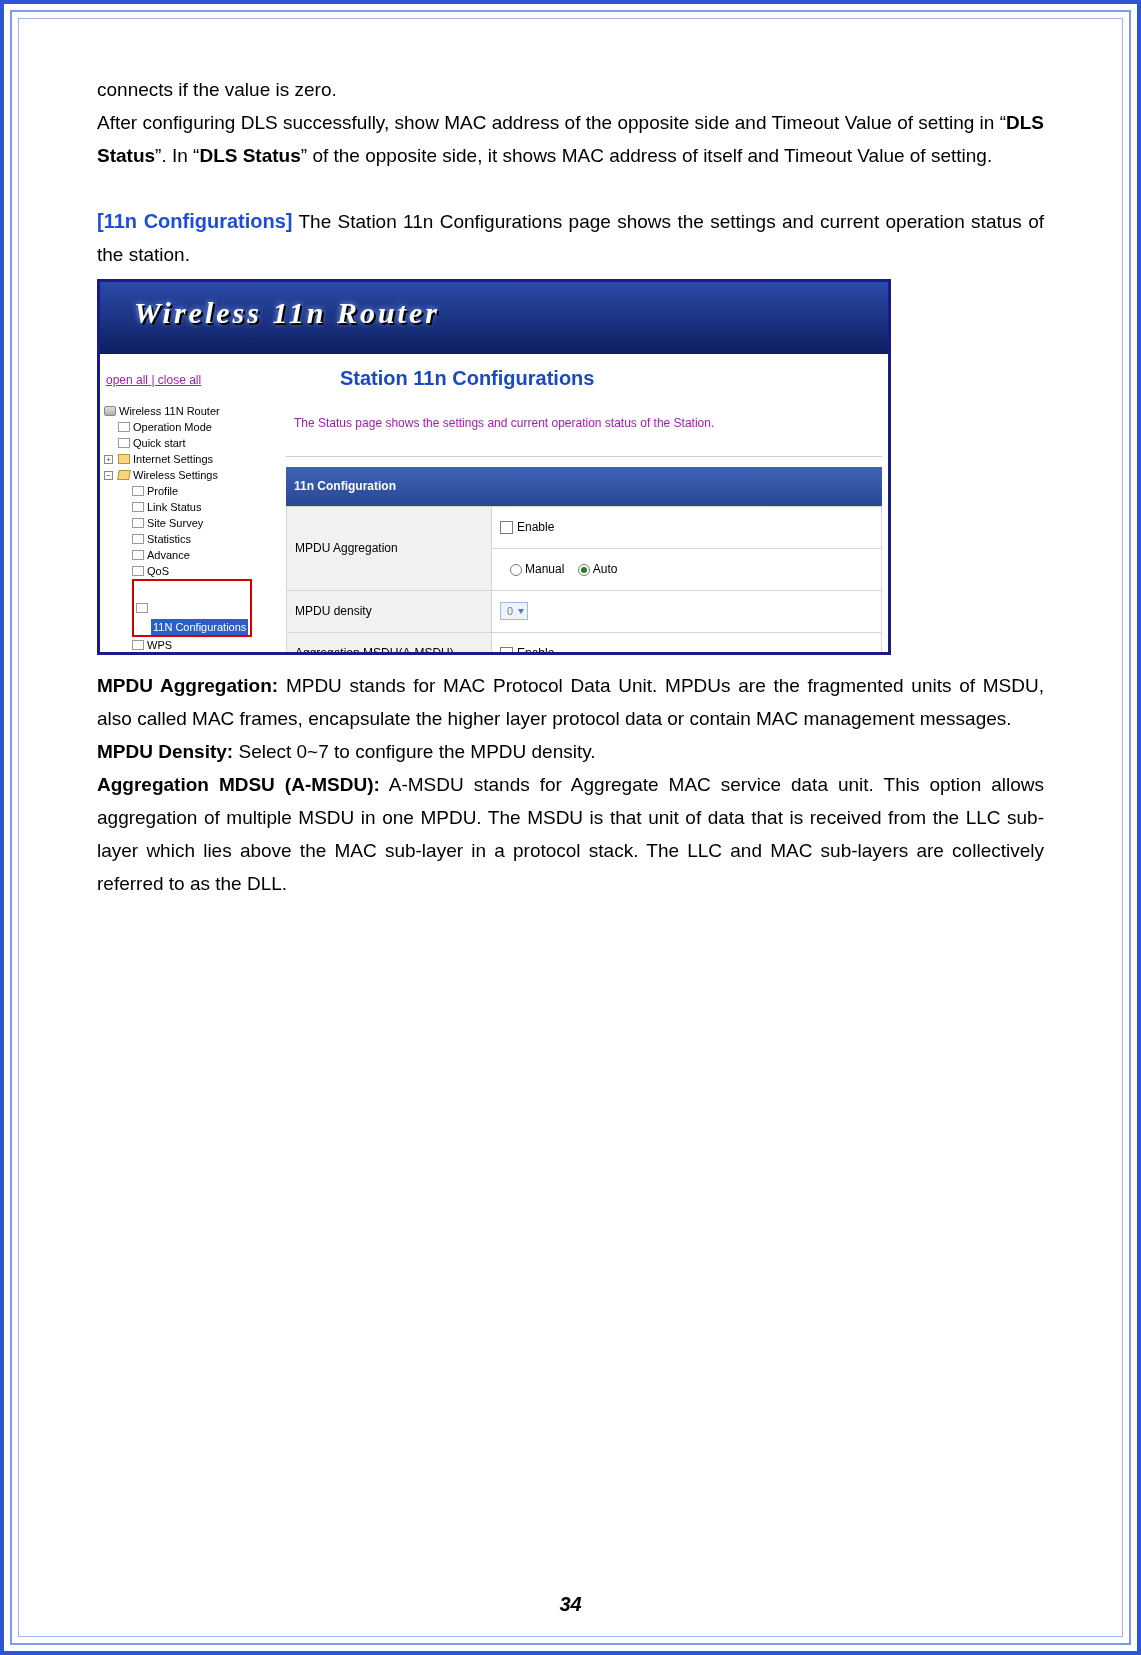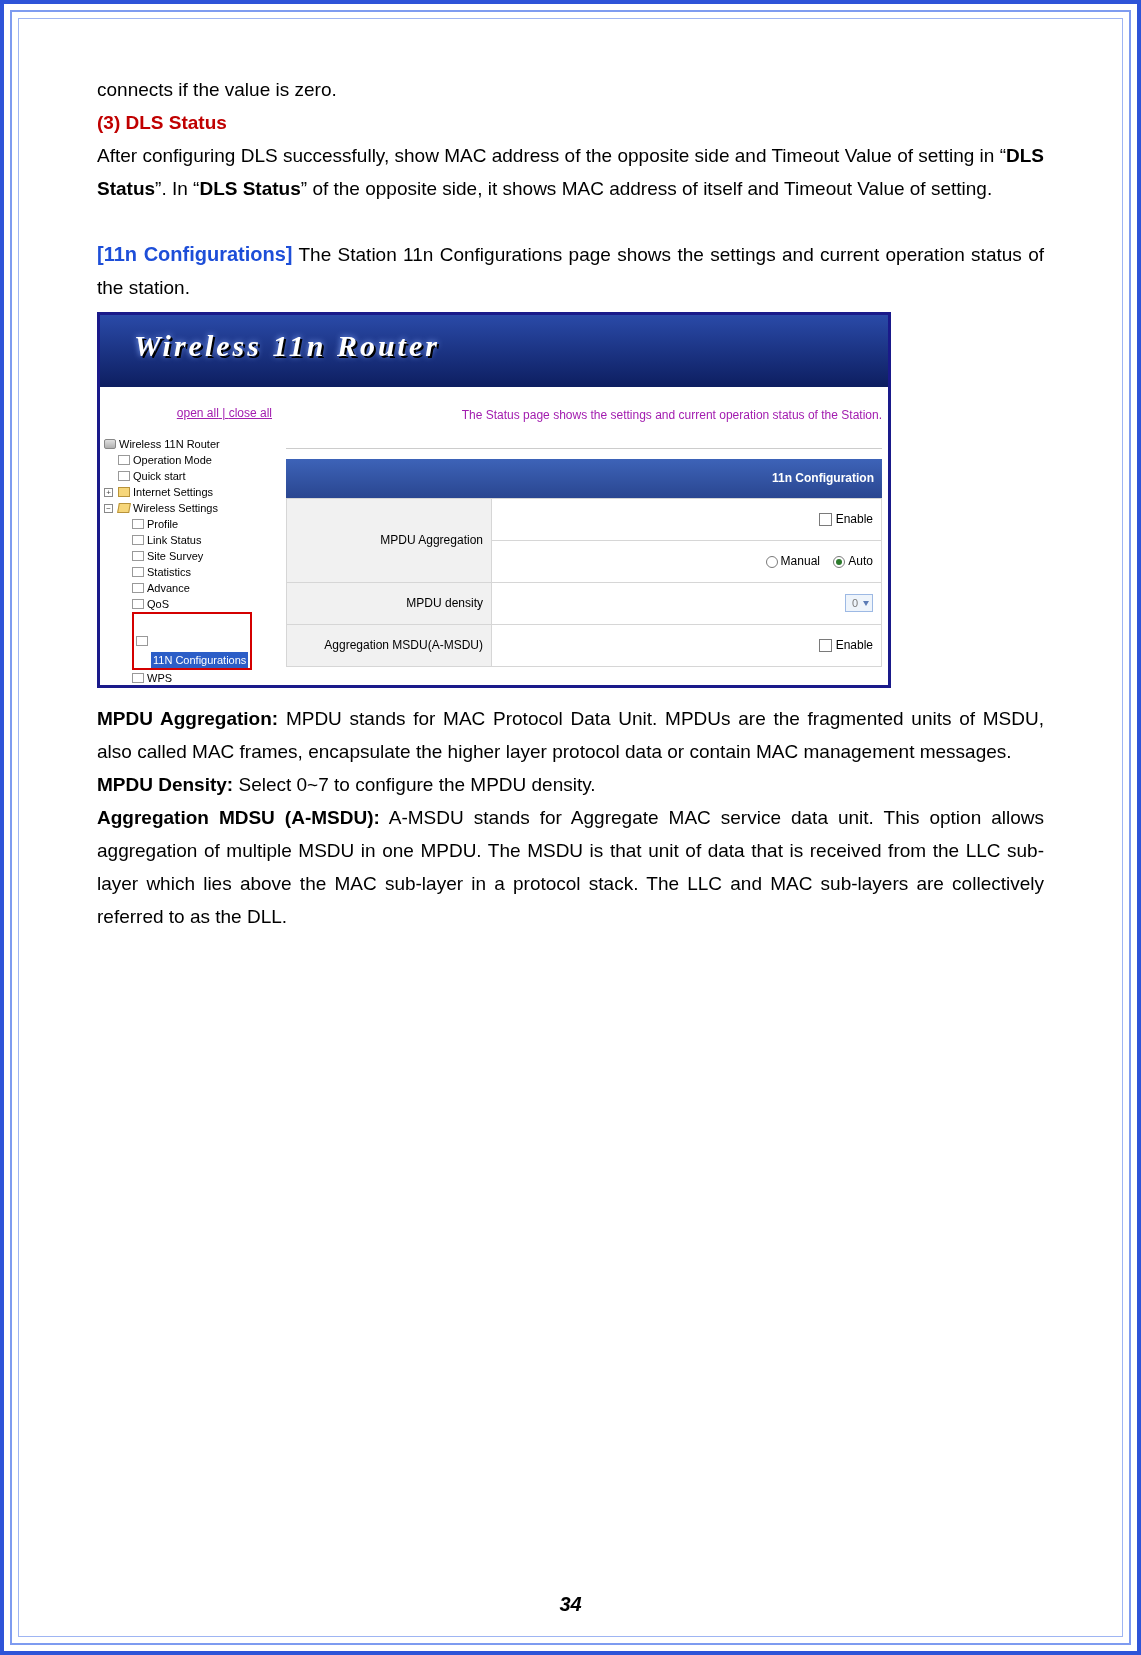--- a/index.html
+++ b/index.html
@@ -27,21 +27,20 @@
   .page-num{
     position:absolute;bottom:20px;left:0;right:0;text-align:center;
     font-style:italic;font-weight:bold;font-size:20px;
   }
 
   
   .shot{
     margin:8px 0 14px 0;width:788px;height:370px;
     border:3px solid #1a1a8a;background:#fff;position:relative;overflow:hidden;
     font-family:Tahoma,Arial,sans-serif;
-    text-align:right;
   }
   .shot *{box-sizing:border-box;}
   .banner{
     height:72px;background:linear-gradient(#2a4aa8,#0d1e60);
     position:relative;
   }
   .banner-text{
     position:absolute;left:34px;top:14px;font-family:"Georgia",serif;
     font-style:italic;font-weight:bold;font-size:30px;color:#fff;letter-spacing:3px;
     text-shadow:2px 2px 0 #000,0 0 6px #88aaff;
@@ -94,21 +93,20 @@
 <body>
 
 <div class="page-outer">
  <div class="page-mid">
   <div class="page-inner">
 
     <div class="content">
 
       <p>connects if the value is zero.</p>
 
-      <p class="red-bold">(3) DLS Status</p>
 
       <p>
         <span>After configuring DLS successfully, show MAC address of the opposite side and Timeout Value of setting in “</span><span class="b">DLS Status</span><span>”. In “</span><span class="b">DLS Status</span><span>” of the opposite side, it shows MAC address of itself and Timeout Value of setting.</span>
       </p>
 
       <div class="spacer"></div>
 
       <p>
         <span class="blue-head">[11n Configurations]</span><span> The Station 11n Configurations page shows the settings and current operation status of the station.</span>
       </p>
@@ -186,20 +184,21 @@
                   </div>
               <div class="row">
                     <span class="plusbox">+</span>
                     <span class="ic ic-folder"></span>
                     <span>Administration</span>
                   </div>
             </div>
           </div>
 
           <div class="main">
+            <div class="main-title">Station 11n Configurations</div>
             <div class="main-sub">The Status page shows the settings and current operation status of the Station.</div>
             <div class="hr"></div>
             <div class="bar">11n Configuration</div>
             <table class="grid">
               <tbody>
                     <tr>
                 <td class="lab" rowspan="2">MPDU Aggregation</td>
                 <td><span class="chk"></span><span>Enable</span></td>
               </tr>
               <tr>

